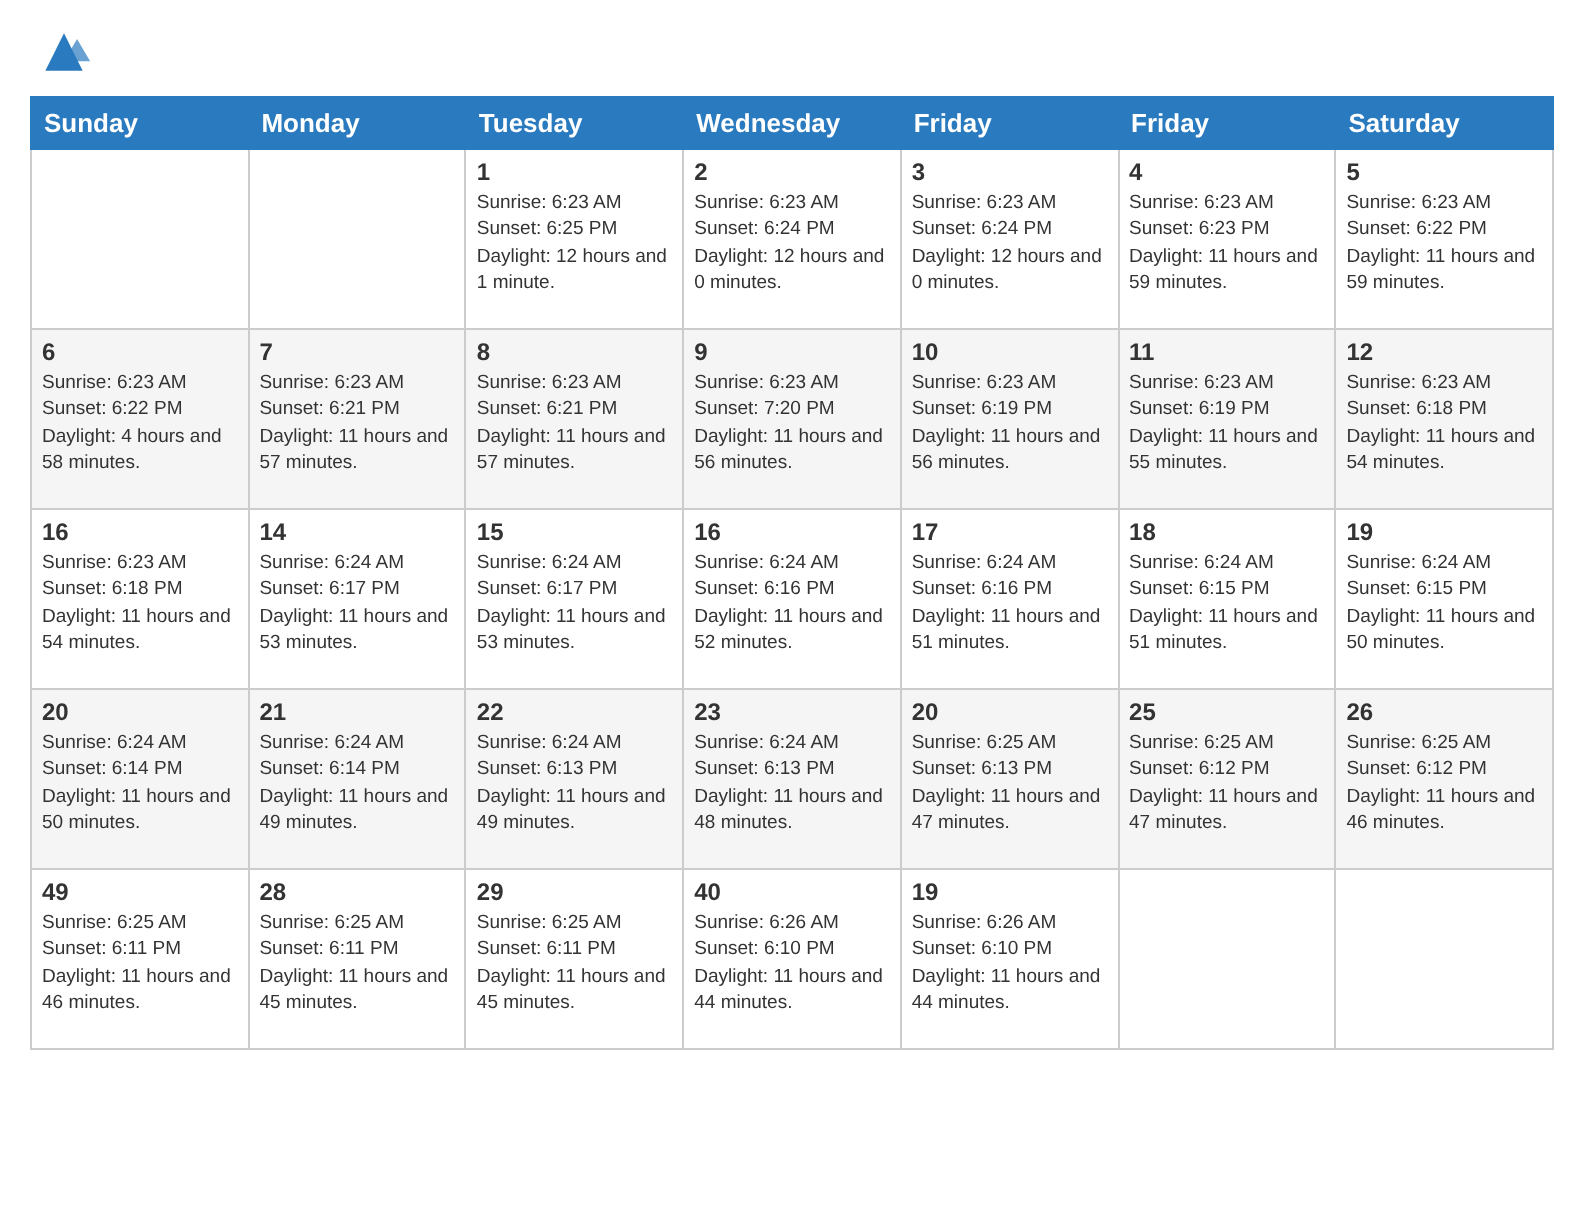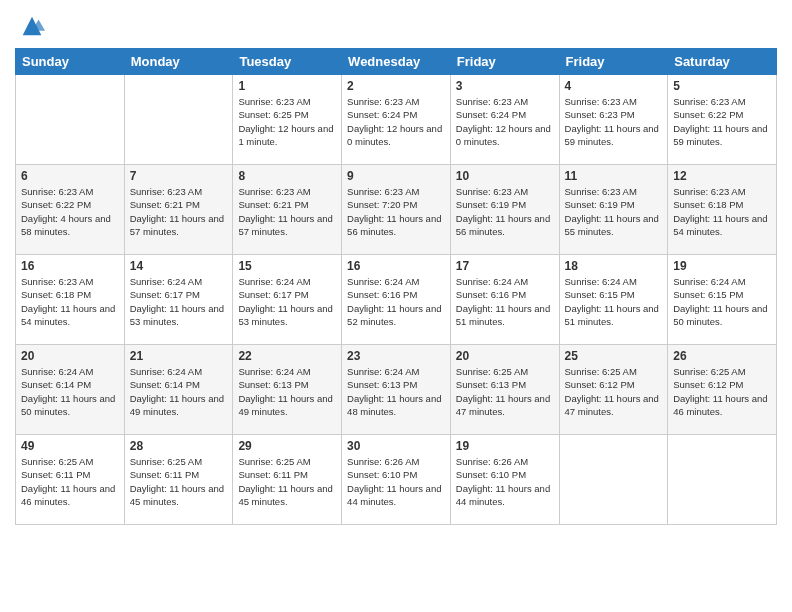--- a/index.html
+++ b/index.html
@@ -374,21 +374,21 @@
           </td>
           <td>
             <div class="day-number">29</div>
             <div class="day-info">
               <div>Sunrise: 6:25 AM</div>
               <div>Sunset: 6:11 PM</div>
               <div>Daylight: 11 hours and 45 minutes.</div>
             </div>
           </td>
           <td>
-            <div class="day-number">30</div>
+            <div class="day-number">40</div>
             <div class="day-info">
               <div>Sunrise: 6:26 AM</div>
               <div>Sunset: 6:10 PM</div>
               <div>Daylight: 11 hours and 44 minutes.</div>
             </div>
           </td>
           <td>
             <div class="day-number">19</div>
             <div class="day-info">
               <div>Sunrise: 6:26 AM</div>

